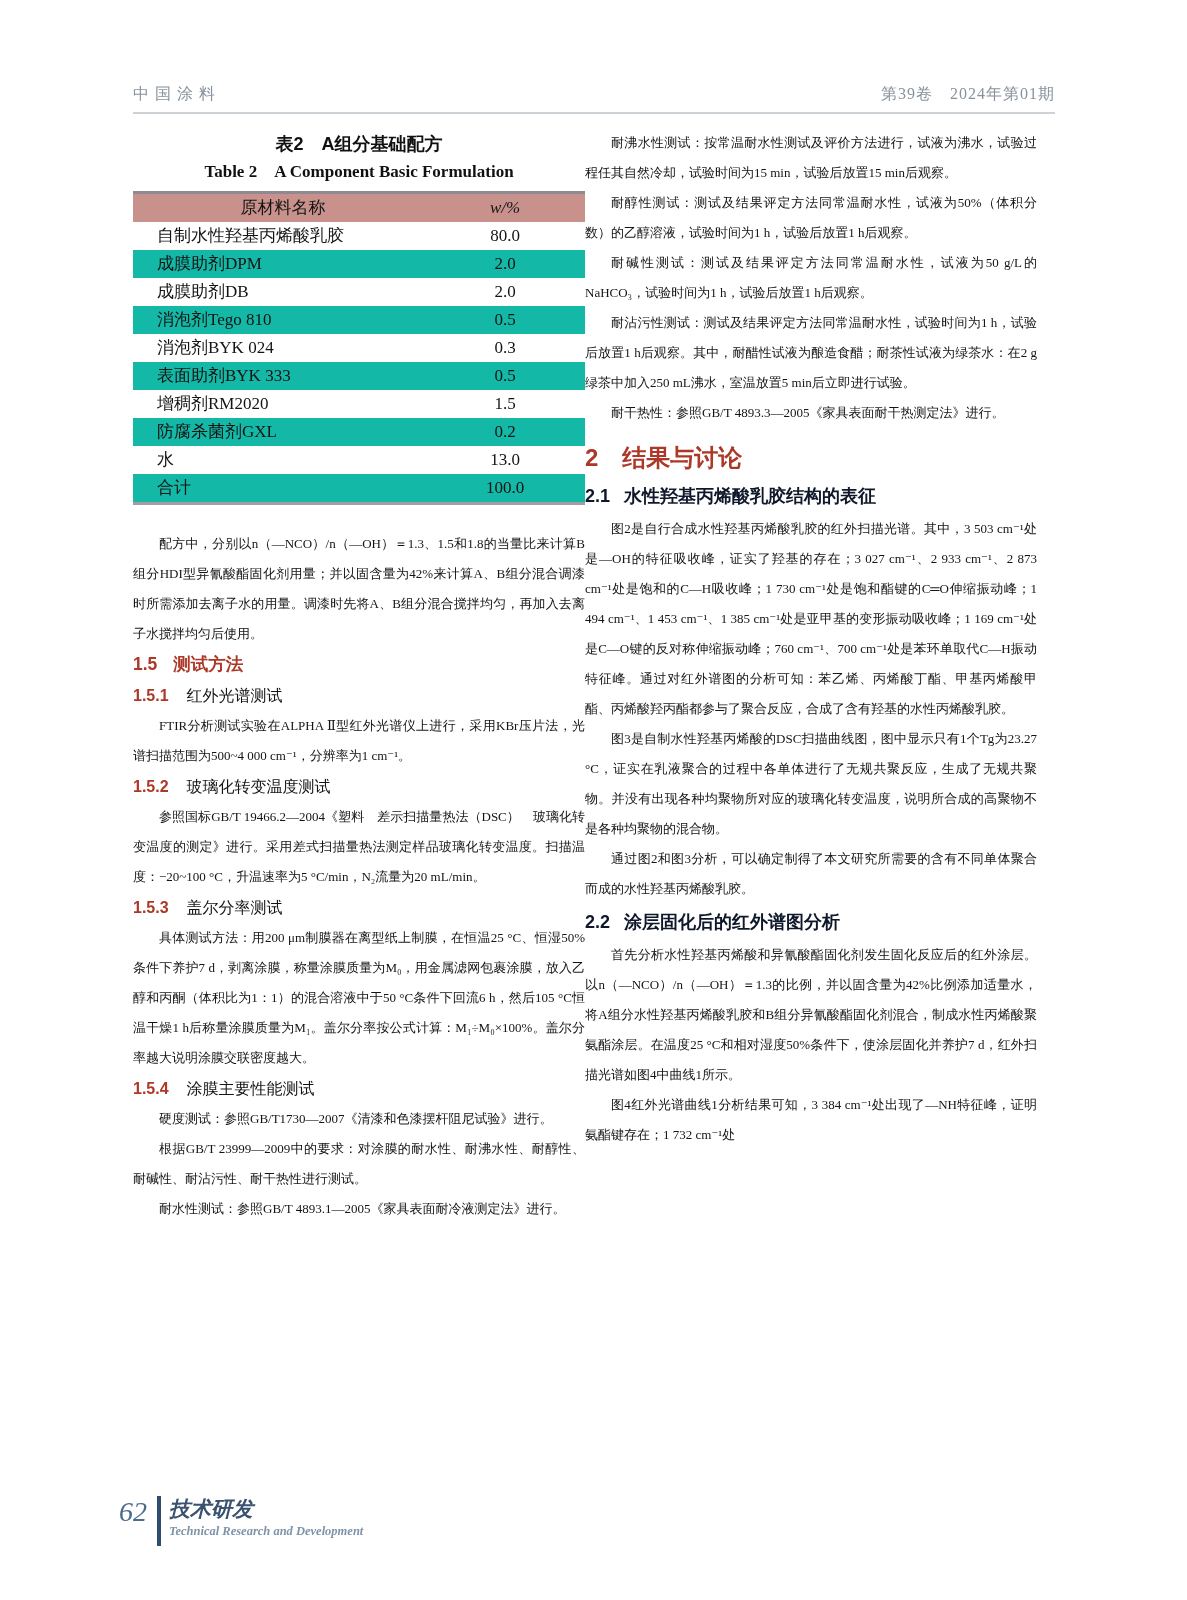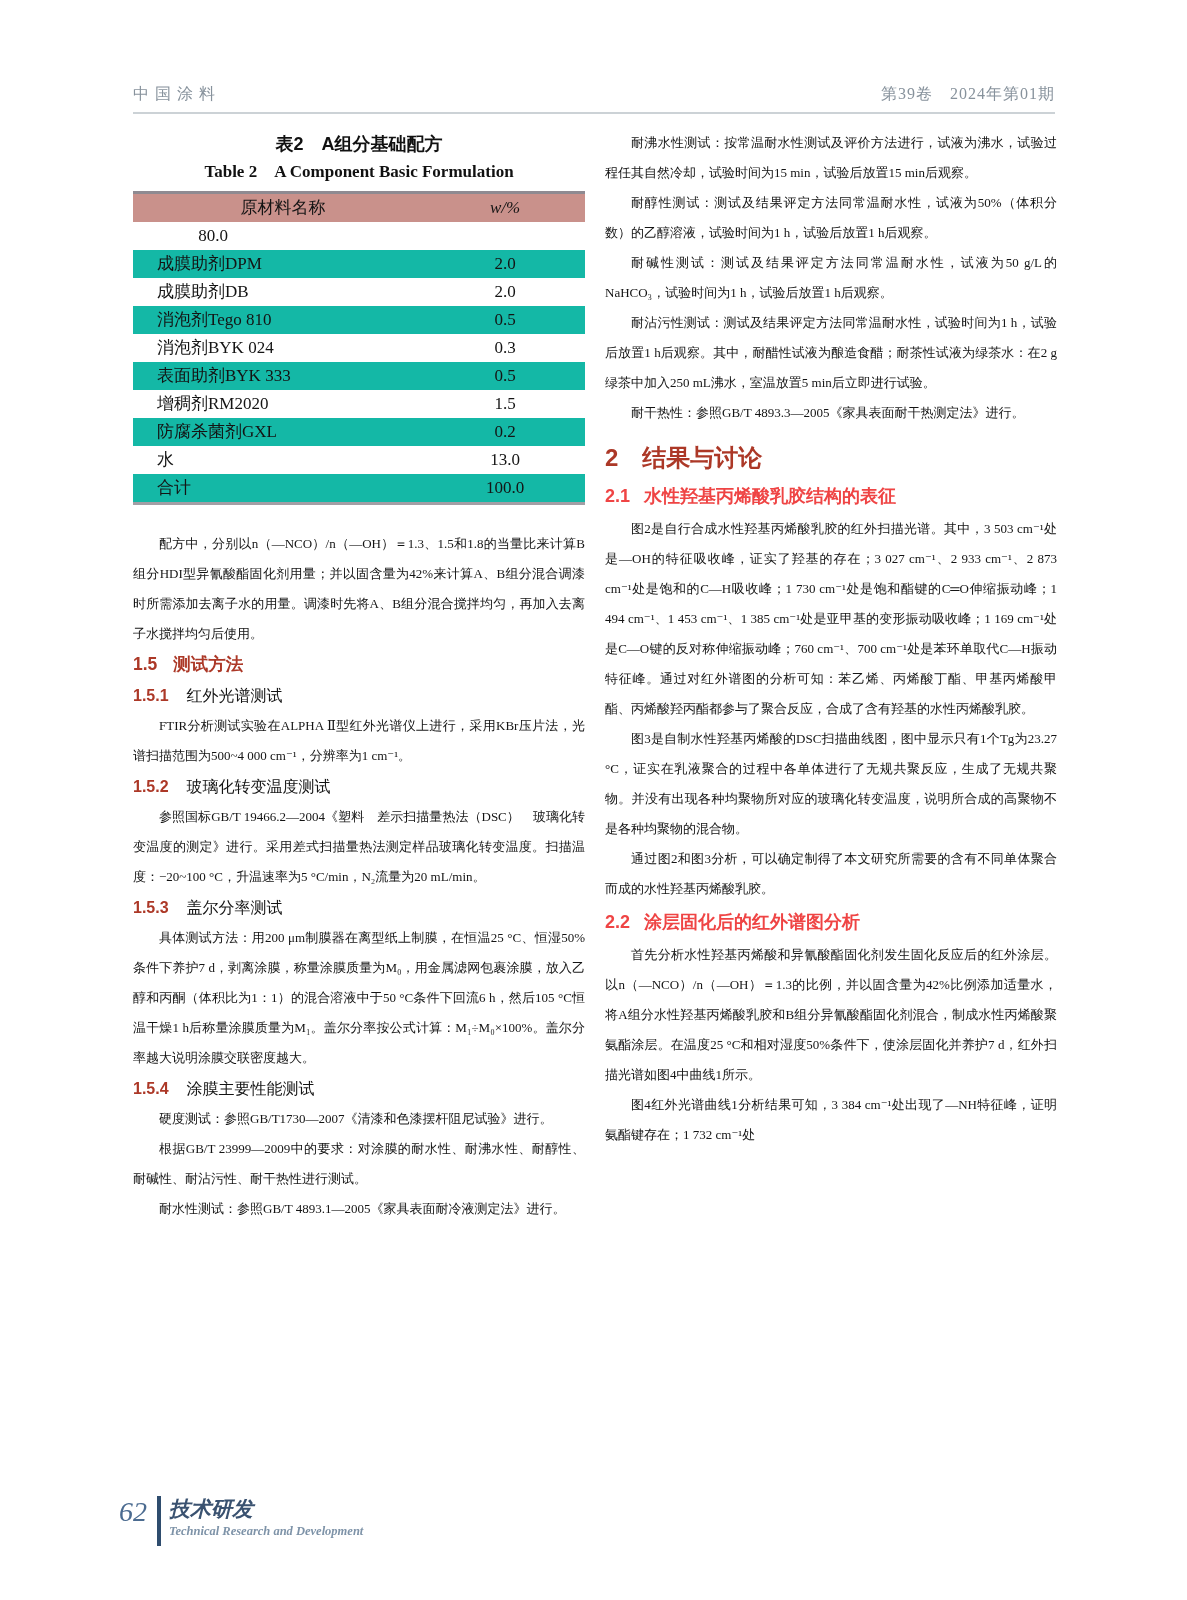--- a/index.html
+++ b/index.html
@@ -7,21 +7,21 @@
         font-family:"Liberation Serif","DejaVu Serif",serif;color:#141414;}
   
   .pg-header{position:absolute;top:84px;left:133px;width:922px;display:flex;
              justify-content:space-between;align-items:flex-end;
              font-size:16px;color:#87929c;}
   .journal{letter-spacing:6px;}
   .issue{letter-spacing:1px;}
   .pg-rule{position:absolute;top:112px;left:133px;width:922px;height:0;
            border-top:2px solid #ccd2d6;}
   
-  .columns{position:absolute;top:128px;left:133px;width:925px;display:flex;gap:20px;}
+  .columns{position:absolute;top:128px;left:133px;width:925px;display:flex;}
   .col{width:452px;}
   .p{margin:0;text-indent:2em;text-align:justify;font-size:13px;line-height:30px;}
   .p.first-after-table{margin-top:24px;}
   
   .caption-cn{text-align:center;font-family:"Liberation Sans","DejaVu Sans",sans-serif;
               font-weight:bold;font-size:18px;margin:4px 0 4px;color:#111;}
   .caption-en{text-align:center;font-weight:bold;font-size:17px;margin:0 0 8px;color:#111;}
   
   .ftable{width:100%;border-top:3px solid #8f8a91;border-bottom:3px solid #a39ea5;font-size:17px;}
   .ftable-header,.ftable-row{display:flex;height:28px;line-height:28px;}
@@ -36,21 +36,21 @@
   .h-red{margin:0;font-family:"Liberation Sans","DejaVu Sans",sans-serif;
          font-size:17.5px;line-height:31px;font-weight:bold;color:#ac3827;}
   .h-sub{margin:0;font-size:16px;line-height:31px;font-weight:normal;color:#141414;}
   .h-sub .hnum{font-family:"Liberation Sans","DejaVu Sans",sans-serif;
                font-weight:bold;color:#ac3827;margin-right:18px;}
   .h-red .hnum{margin-right:16px;}
   .h1-red{margin:14px 0 6px;font-family:"Liberation Sans","DejaVu Sans",sans-serif;
           font-size:24px;line-height:32px;font-weight:bold;color:#ac3827;}
   .h1-red .hnum{margin-right:24px;}
   .h2-red{margin:2px 0;font-family:"Liberation Sans","DejaVu Sans",sans-serif;
-          font-size:18px;line-height:32px;font-weight:bold;color:#ef4444;}
+          font-size:18px;line-height:32px;font-weight:bold;color:#0f172a;}
   .h2-red .hnum{margin-right:14px;}
   
   .pg-footer{position:absolute;top:1496px;left:119px;display:flex;align-items:flex-start;font-style:italic;}
   .page-num{font-size:28px;color:#4b6b90;margin:0 10px 6px 0;}
   .footer-bar{width:4px;height:50px;background:#2f4d6e;margin-right:8px;}
   .footer-sec-cn{font-family:"Liberation Sans","DejaVu Sans",sans-serif;
                  font-weight:bold;font-size:21px;color:#3a5270;line-height:26px;}
   .footer-sec-en{font-size:12.5px;color:#7e93a8;font-weight:bold;line-height:18px;}
 </style>
 </head>
@@ -70,20 +70,21 @@
       <div class="caption-cn">表2　A组分基础配方</div>
       <div class="caption-en">Table 2　A Component Basic Formulation</div>
 
       <div class="ftable">
         <div class="ftable-header">
           <div class="cell name">原材料名称</div>
           <div class="cell value">w/%</div>
         </div>
         <div id="ftable-body">
             <div class="ftable-row">
+              <div class="cell name">自制水性羟基丙烯酸乳胶</div>
               <div class="cell value">80.0</div>
             </div>
             <div class="ftable-row alt">
               <div class="cell name">成膜助剂DPM</div>
               <div class="cell value">2.0</div>
             </div>
             <div class="ftable-row">
               <div class="cell name">成膜助剂DB</div>
               <div class="cell value">2.0</div>
             </div>

